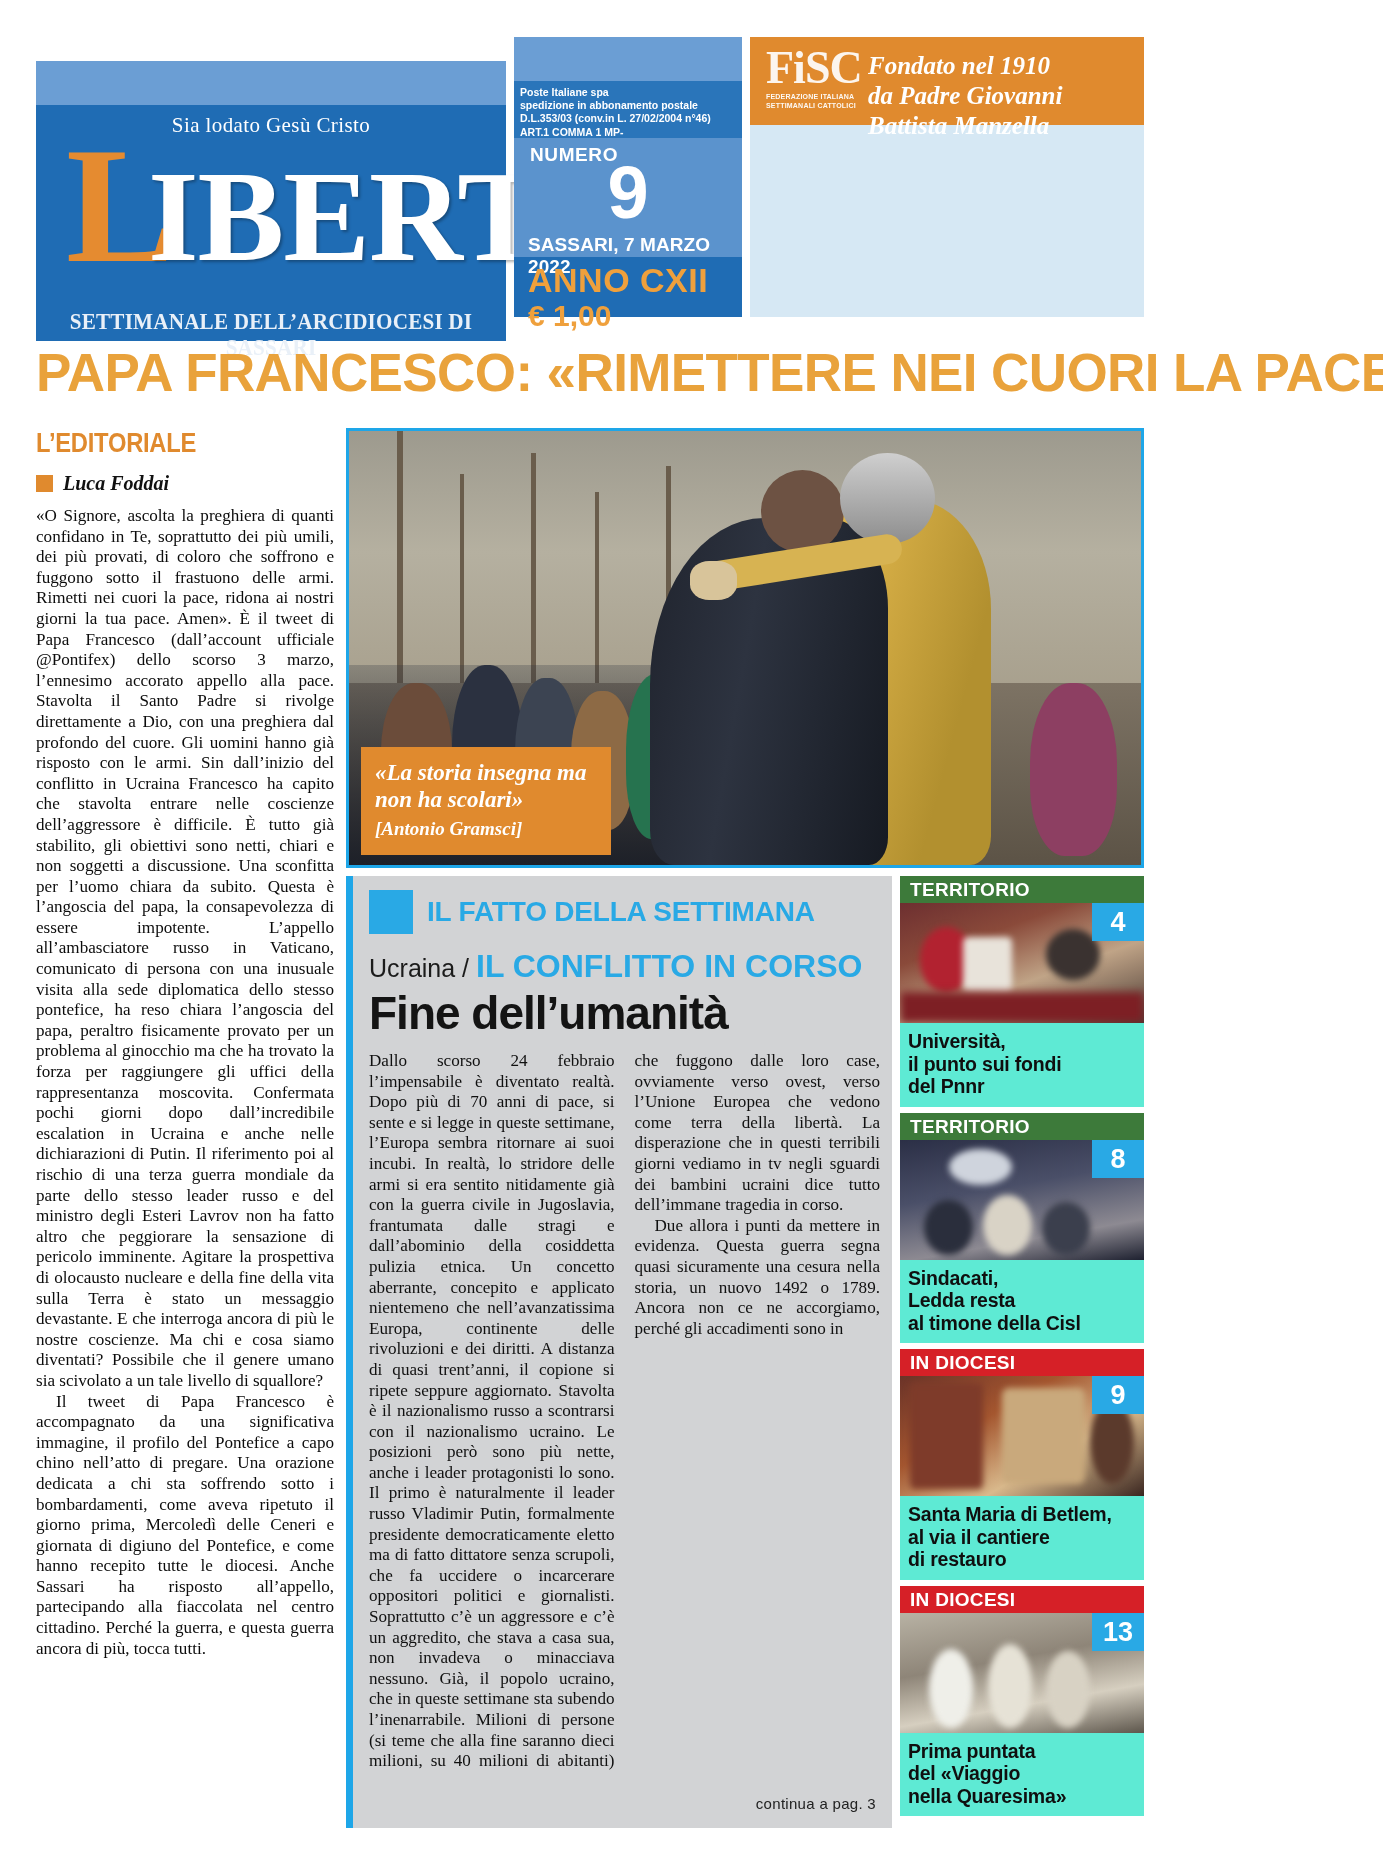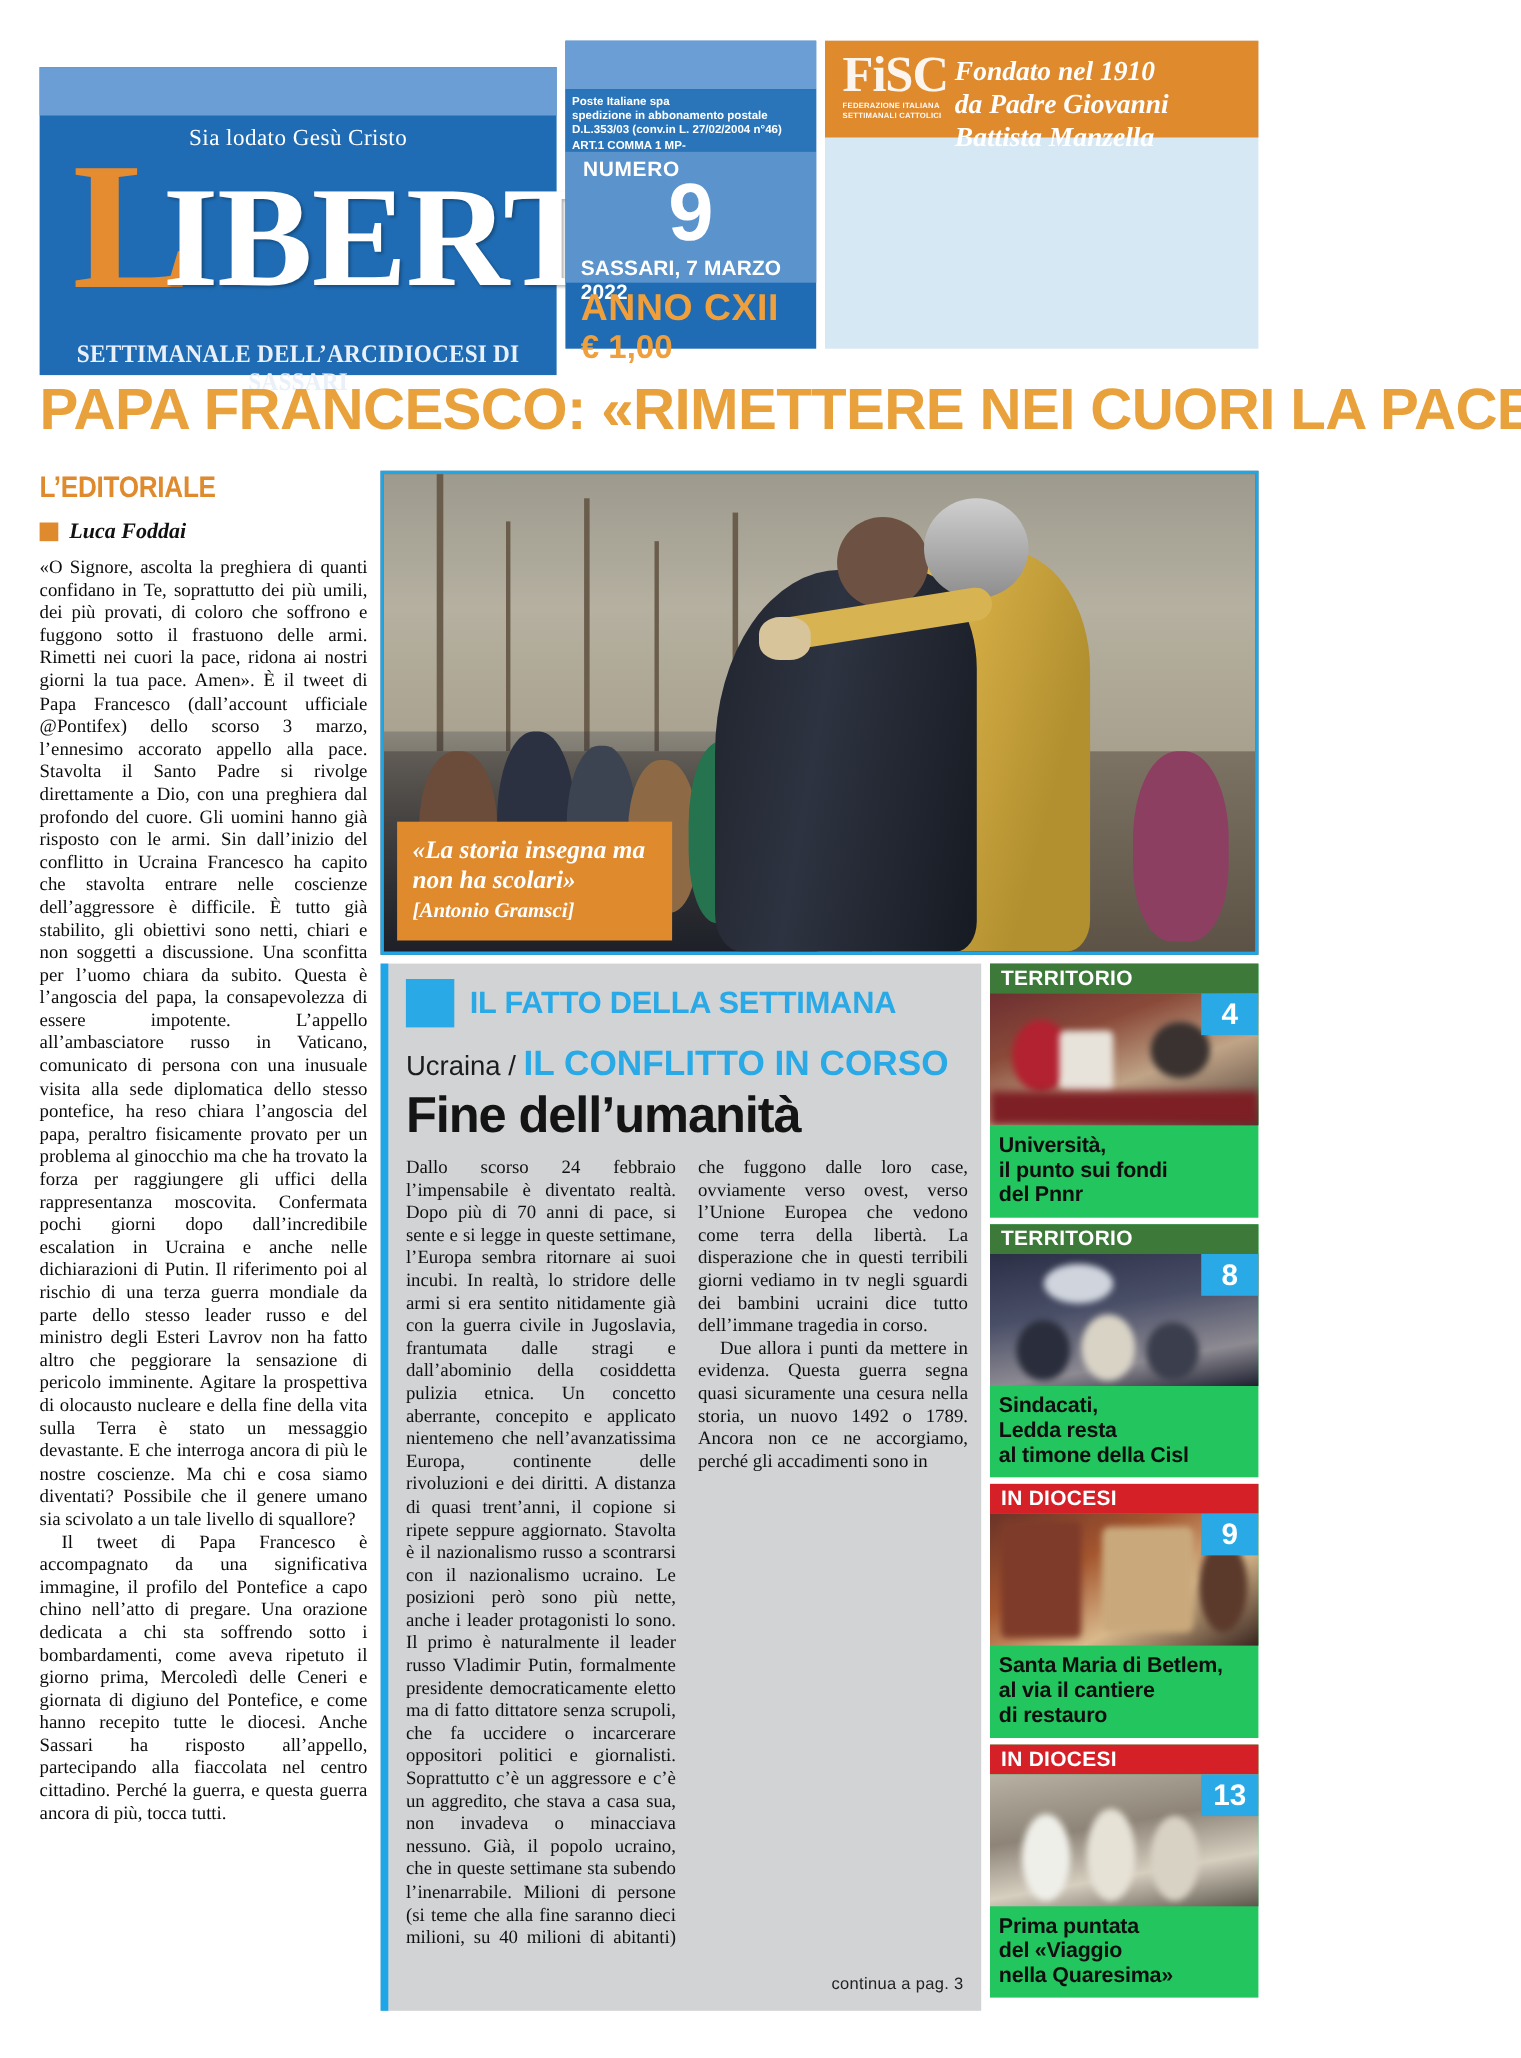--- a/index.html
+++ b/index.html
@@ -105,21 +105,21 @@
   .art-cols{margin-top:12px;column-count:2;column-gap:20px;column-fill:auto;height:740px;
      font-family:"Liberation Serif",serif;font-size:17.1px;line-height:20.6px;text-align:justify;
      color:#101010;hyphens:auto;}
   .art-cols p{margin:0;}
   .art-cols p+p{text-indent:20px;}
   .continua{position:absolute;right:16px;bottom:16px;font-family:"Liberation Sans",sans-serif;
      font-size:15px;color:#222;letter-spacing:.3px;}
 
   
   .side{position:absolute;left:900px;top:876px;width:244px;height:952px;}
-  .side-box{position:relative;width:244px;background:#22c55e;margin-bottom:6px;}
+  .side-box{position:relative;width:244px;background:#5eead4;margin-bottom:6px;}
   .side-label{position:relative;height:27px;color:#ffffff;font-family:"Liberation Sans",sans-serif;
      font-weight:bold;font-size:19px;line-height:27px;padding-left:10px;box-sizing:border-box;
      letter-spacing:.3px;}
   .lb-terr{background:#3d7a3a;}
   .lb-dio{background:#d62027;}
   .side-photo{position:relative;width:244px;height:120px;overflow:hidden;background:#3a2a28;}
   .pgnum{position:absolute;right:0;top:0;width:52px;height:38px;background:#29a9e5;color:#fff;
      font-family:"Liberation Sans",sans-serif;font-weight:bold;font-size:27px;line-height:38px;
      text-align:center;}
   .side-title{padding:7px 8px 9px 8px;font-family:"Liberation Sans",sans-serif;font-weight:bold;

